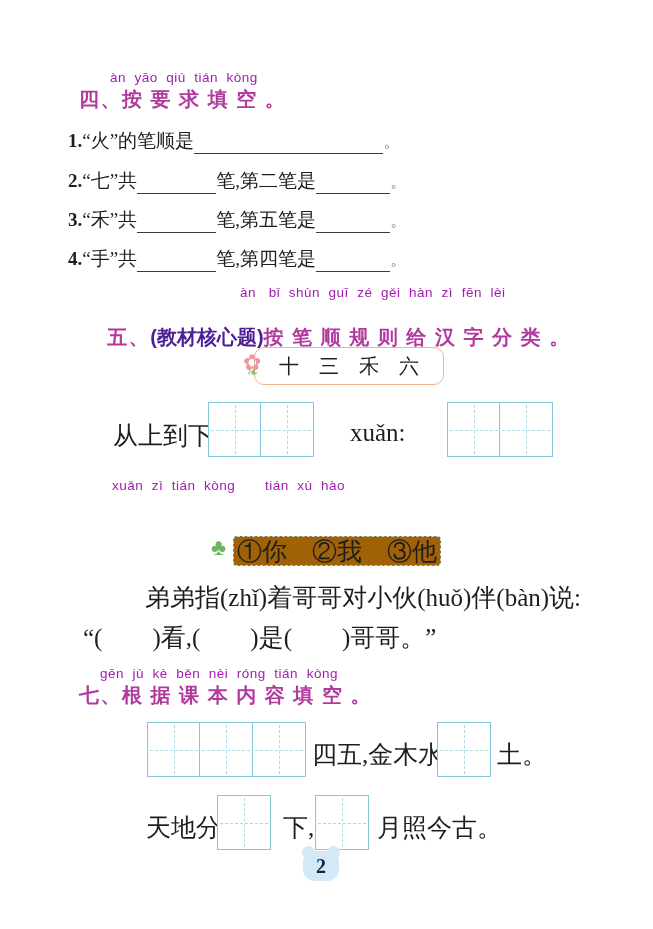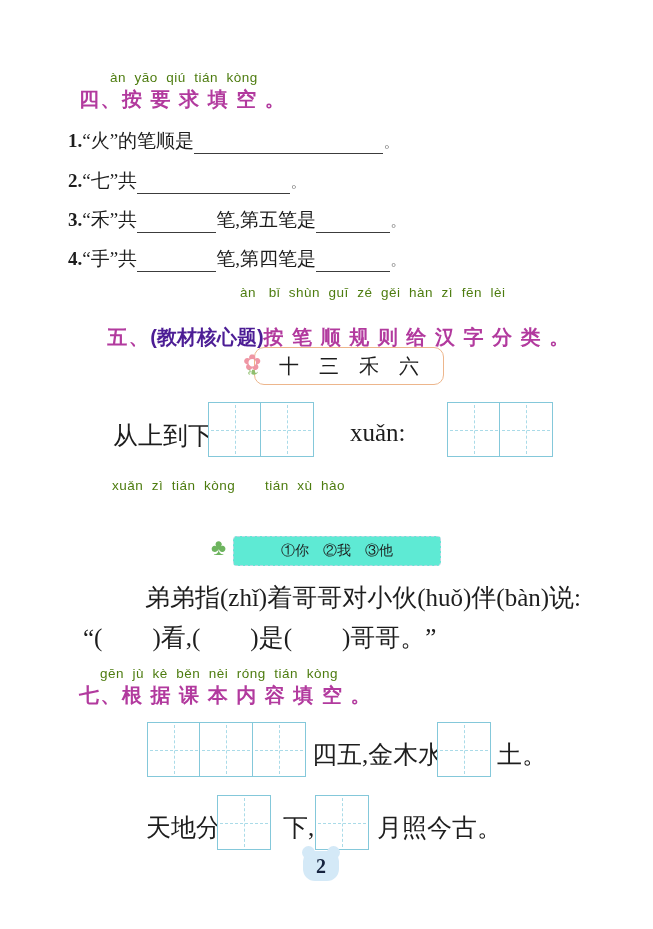--- a/index.html
+++ b/index.html
@@ -1,19 +1,19 @@
 <!DOCTYPE html>
 <html><head>
 <meta charset="utf-8">
 <style>
   html,body{margin:0;padding:0;background:#fff;}
   .page{position:relative;width:653px;height:929px;background:#ffffff;overflow:hidden;
         font-family:"Liberation Serif",serif;color:#1d1d1d;}
   .abs{position:absolute;}
-  .pinyin{font-family:"Liberation Sans",sans-serif;font-size:13.5px;color:#4d7c0f;
+  .pinyin{font-family:"Liberation Sans",sans-serif;font-size:13.5px;color:#a21caf;
           white-space:pre;letter-spacing:.5px;}
   .heading{font-family:"Liberation Sans",sans-serif;font-size:20px;font-weight:bold;
            color:#b23a9e;white-space:pre;letter-spacing:1.5px;text-align:center;}
   .heading .black{color:#4c1d95;letter-spacing:0;}
   .item{font-size:19px;white-space:pre;display:flex;align-items:baseline;}
   .item .num{font-weight:bold;font-family:"Liberation Serif",serif;}
   .blank{display:inline-block;border-bottom:1.2px solid #3c3c3c;height:1.05em;
          align-self:flex-end;}
   .endmark{color:#6a6a6a;font-size:17px;}
   .bodytext{font-size:25px;white-space:pre;}
@@ -22,23 +22,23 @@
   .cell{position:relative;width:52px;height:53px;border:1.6px solid #84c8da;background:#fff;}
   .cell + .cell{margin-left:-1.6px;}
   .cell .vdash{position:absolute;left:50%;top:2px;bottom:2px;border-left:1px dashed #aadbe8;}
   .cell .hdash{position:absolute;top:50%;left:2px;right:2px;border-top:1px dashed #aadbe8;}
   
   .flowerbox{border:1.6px solid #edb68c;border-radius:10px;background:#fff;
              display:flex;align-items:center;justify-content:center;
              font-size:20px;white-space:pre;}
   .flower{position:absolute;font-size:22px;color:#ef96a4;line-height:1;}
   .flower .stem{position:absolute;left:4px;top:14px;font-size:14px;color:#8fbf6f;}
-  .cloverbox{border:1.6px dashed #b9d6e2;border-radius:4px;background:#5eead4;
+  .cloverbox{border:1.6px dashed #b9d6e2;border-radius:4px;background:#a16207;
              display:flex;align-items:center;justify-content:center;
-             font-size:14px;white-space:pre;}
+             font-size:25px;white-space:pre;}
   .clover{font-size:23px;color:#6db45e;line-height:1;}
   
   .badge{width:36px;height:30px;background:#d4e9f7;border-radius:10px 10px 12px 12px;
          display:flex;align-items:center;justify-content:center;}
   .badge:before,.badge:after{content:"";position:absolute;width:13px;height:13px;
          border-radius:50%;background:#d4e9f7;top:-5px;}
   .badge:before{left:-1px;} .badge:after{right:-1px;}
   .badge .num{font-family:"Liberation Serif",serif;font-weight:bold;font-size:20px;
          color:#15233f;position:relative;}
 </style>
@@ -48,21 +48,21 @@
 <div class="page">
 
   <div class="abs pinyin" style="left:110px;top:70px">àn  yāo  qiú  tián  kòng</div>
   <div class="abs heading" style="left:79px;top:86px">四、按 要 求 填 空 。</div>
 
   <div class="abs item" style="left:68px;top:128px">
     <span class="num">1.</span><span>“火”的笔顺是</span><span class="blank" style="width:189px"></span><span class="endmark">。</span>
   </div>
 
   <div class="abs item" style="left:68px;top:168px">
-    <span class="num">2.</span><span>“七”共</span><span class="blank" style="width:79px"></span><span class="blank" style="width:74px"></span><span class="endmark">。</span>
+    <span class="num">2.</span><span>“七”共</span><span class="blank" style="width:79px"></span><span>笔,第二笔是</span><span class="blank" style="width:74px"></span><span class="endmark">。</span>
   </div>
 
   <div class="abs item" style="left:68px;top:207px">
     <span class="num">3.</span><span>“禾”共</span><span class="blank" style="width:79px"></span><span>笔,第五笔是</span><span class="blank" style="width:74px"></span><span class="endmark">。</span>
   </div>
 
   <div class="abs item" style="left:68px;top:246px">
     <span class="num">4.</span><span>“手”共</span><span class="blank" style="width:79px"></span><span>笔,第四笔是</span><span class="blank" style="width:74px"></span><span class="endmark">。</span>
   </div>
 

